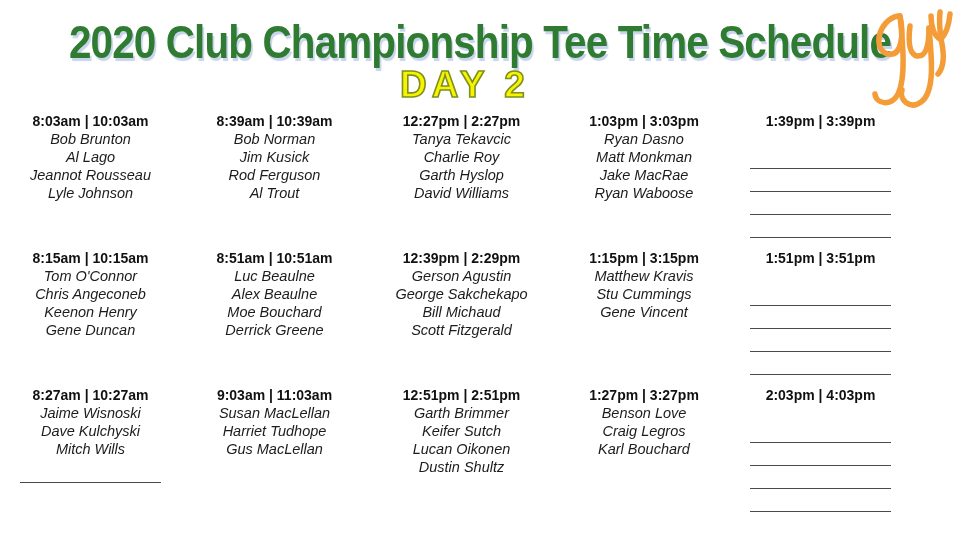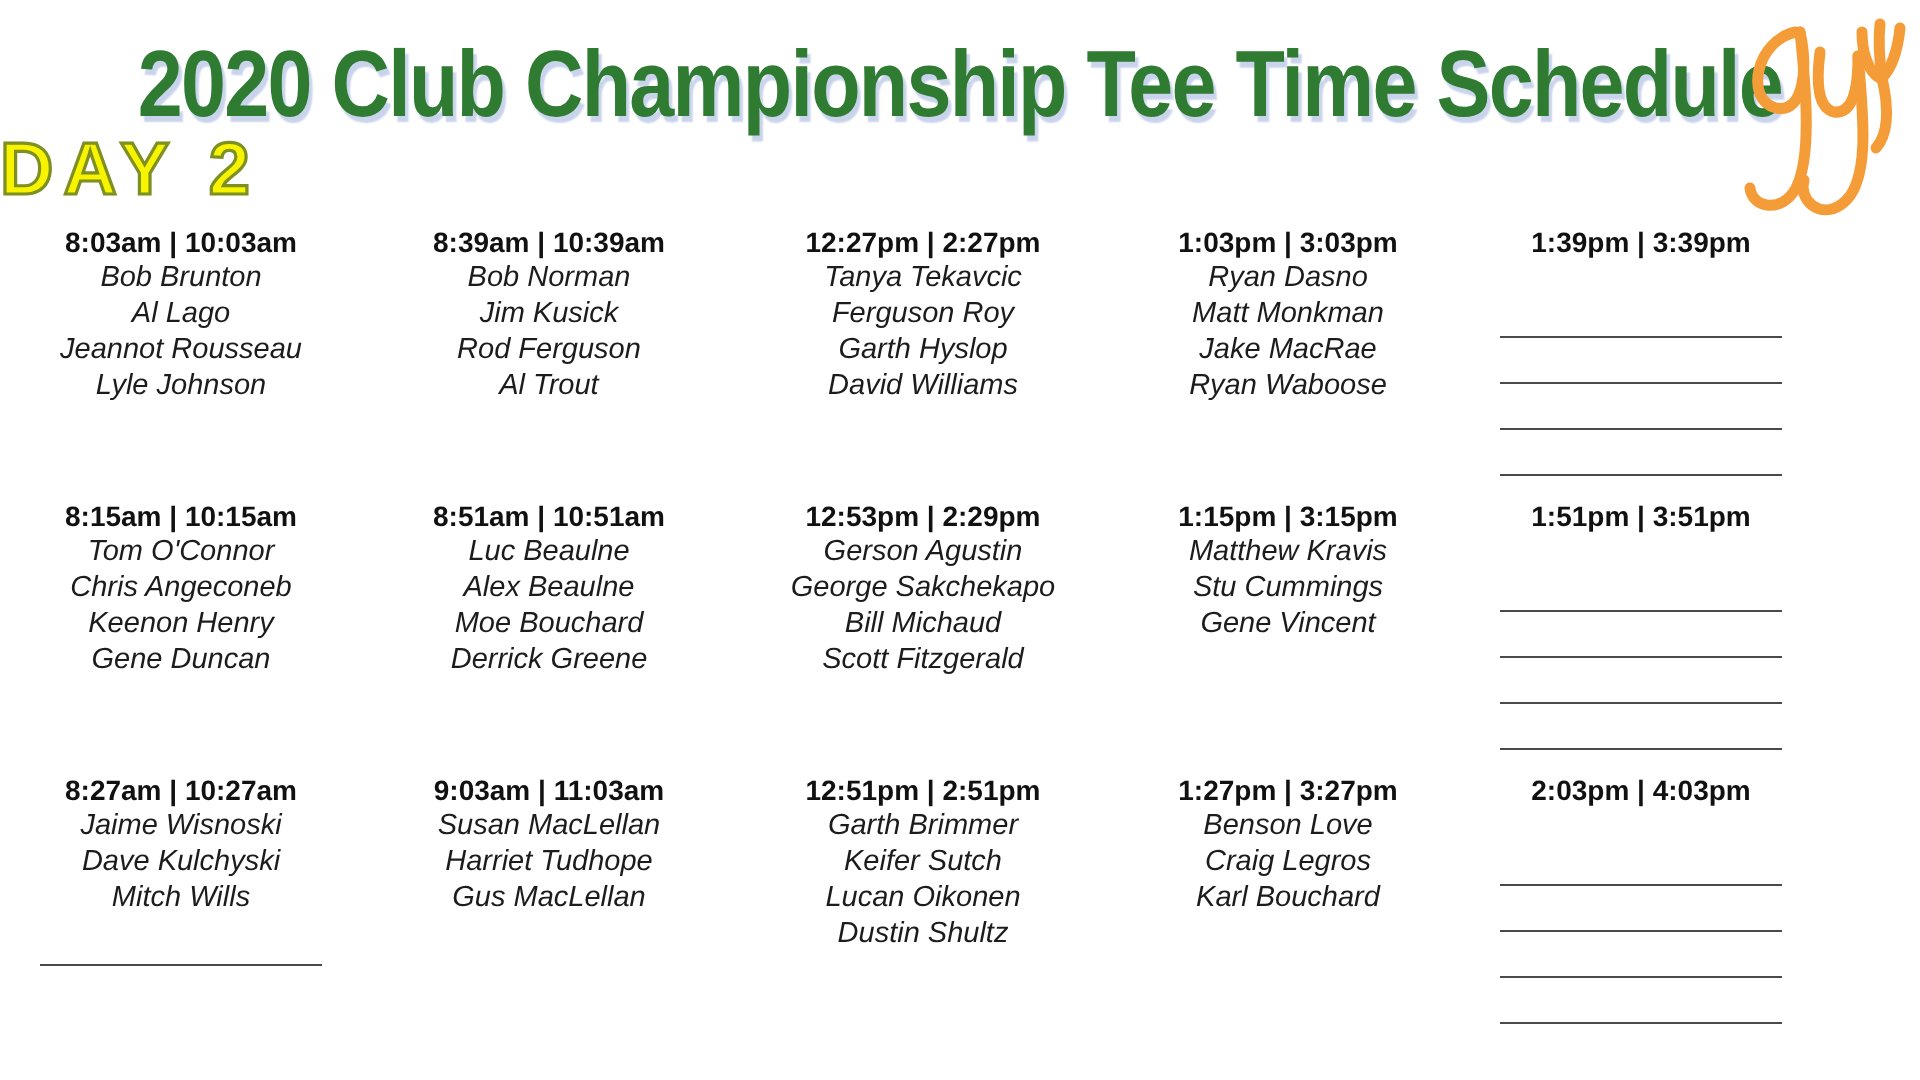--- a/index.html
+++ b/index.html
@@ -11,21 +11,21 @@
 
   
   .title {
     position:absolute; top:14px; left:0; width:960px; text-align:center;
     font-size:47px; font-weight:bold; color:#2e7b31; white-space:nowrap;
     transform:scaleX(0.86); transform-origin:480px 0;
     text-shadow:2px 3px 1px #c9d4ec;
     letter-spacing:-1px;
   }
   .day-label {
-    position:absolute; top:64px; left:0; width:930px; text-align:left;
+    position:absolute; top:64px; left:0; width:930px; text-align:center;
     font-size:37px; font-weight:bold; color:#f8f400; letter-spacing:5px;
     -webkit-text-stroke:1.6px #7d9020; white-space:nowrap;
   }
 
   
   .logo { position:absolute; top:4px; left:868px; width:86px; height:110px; }
 
   
   .schedule { position:absolute; top:112px; left:0; width:960px; }
   .sched-row { display:flex; height:137px; align-items:flex-start; }
@@ -80,21 +80,21 @@
       <div class="cell c2">
         <div class="time">8:39am | 10:39am</div>
         <div class="player">Bob Norman</div>
         <div class="player">Jim Kusick</div>
         <div class="player">Rod Ferguson</div>
         <div class="player">Al Trout</div>
       </div>
       <div class="cell c3">
         <div class="time">12:27pm | 2:27pm</div>
         <div class="player">Tanya Tekavcic</div>
-        <div class="player">Ferguson Roy</div>
+        <div class="player">Charlie Roy</div>
         <div class="player">Garth Hyslop</div>
         <div class="player">David Williams</div>
       </div>
       <div class="cell c4">
         <div class="time">1:03pm | 3:03pm</div>
         <div class="player">Ryan Dasno</div>
         <div class="player">Matt Monkman</div>
         <div class="player">Jake MacRae</div>
         <div class="player">Ryan Waboose</div>
       </div>
@@ -116,21 +116,21 @@
         <div class="player">Gene Duncan</div>
       </div>
       <div class="cell c2">
         <div class="time">8:51am | 10:51am</div>
         <div class="player">Luc Beaulne</div>
         <div class="player">Alex Beaulne</div>
         <div class="player">Moe Bouchard</div>
         <div class="player">Derrick Greene</div>
       </div>
       <div class="cell c3">
-        <div class="time">12:53pm | 2:29pm</div>
+        <div class="time">12:39pm | 2:29pm</div>
         <div class="player">Gerson Agustin</div>
         <div class="player">George Sakchekapo</div>
         <div class="player">Bill Michaud</div>
         <div class="player">Scott Fitzgerald</div>
       </div>
       <div class="cell c4">
         <div class="time">1:15pm | 3:15pm</div>
         <div class="player">Matthew Kravis</div>
         <div class="player">Stu Cummings</div>
         <div class="player">Gene Vincent</div>

